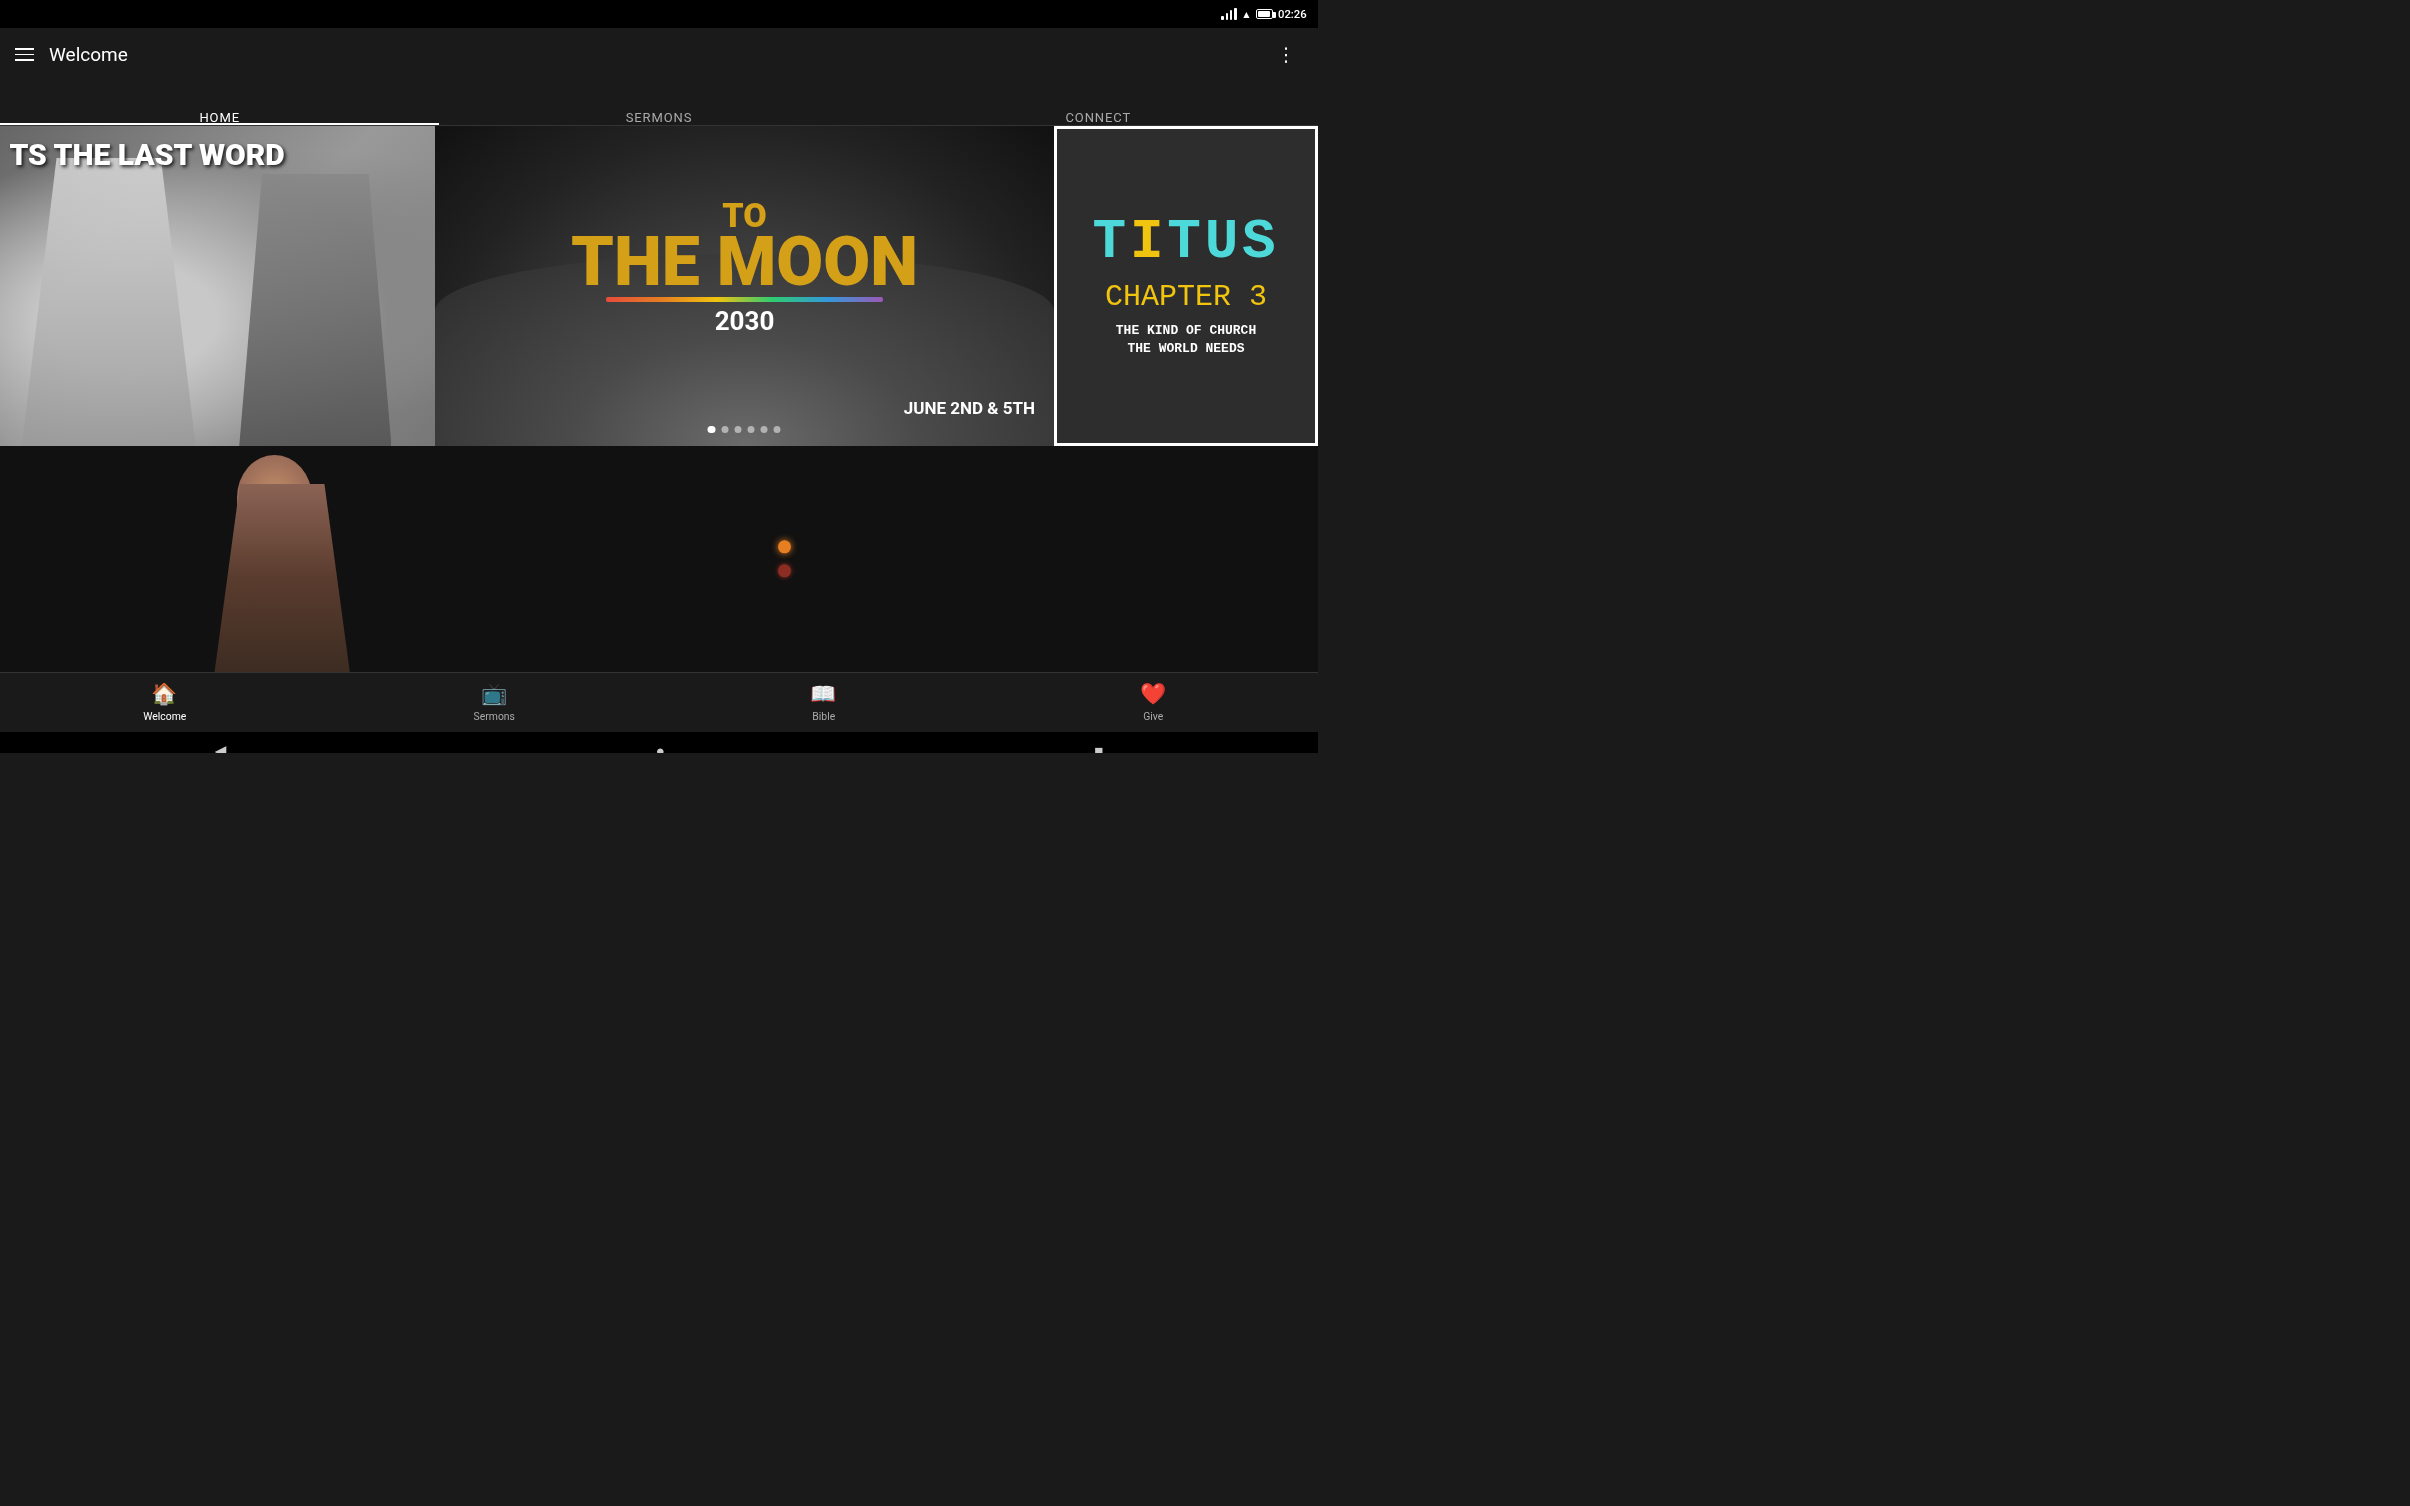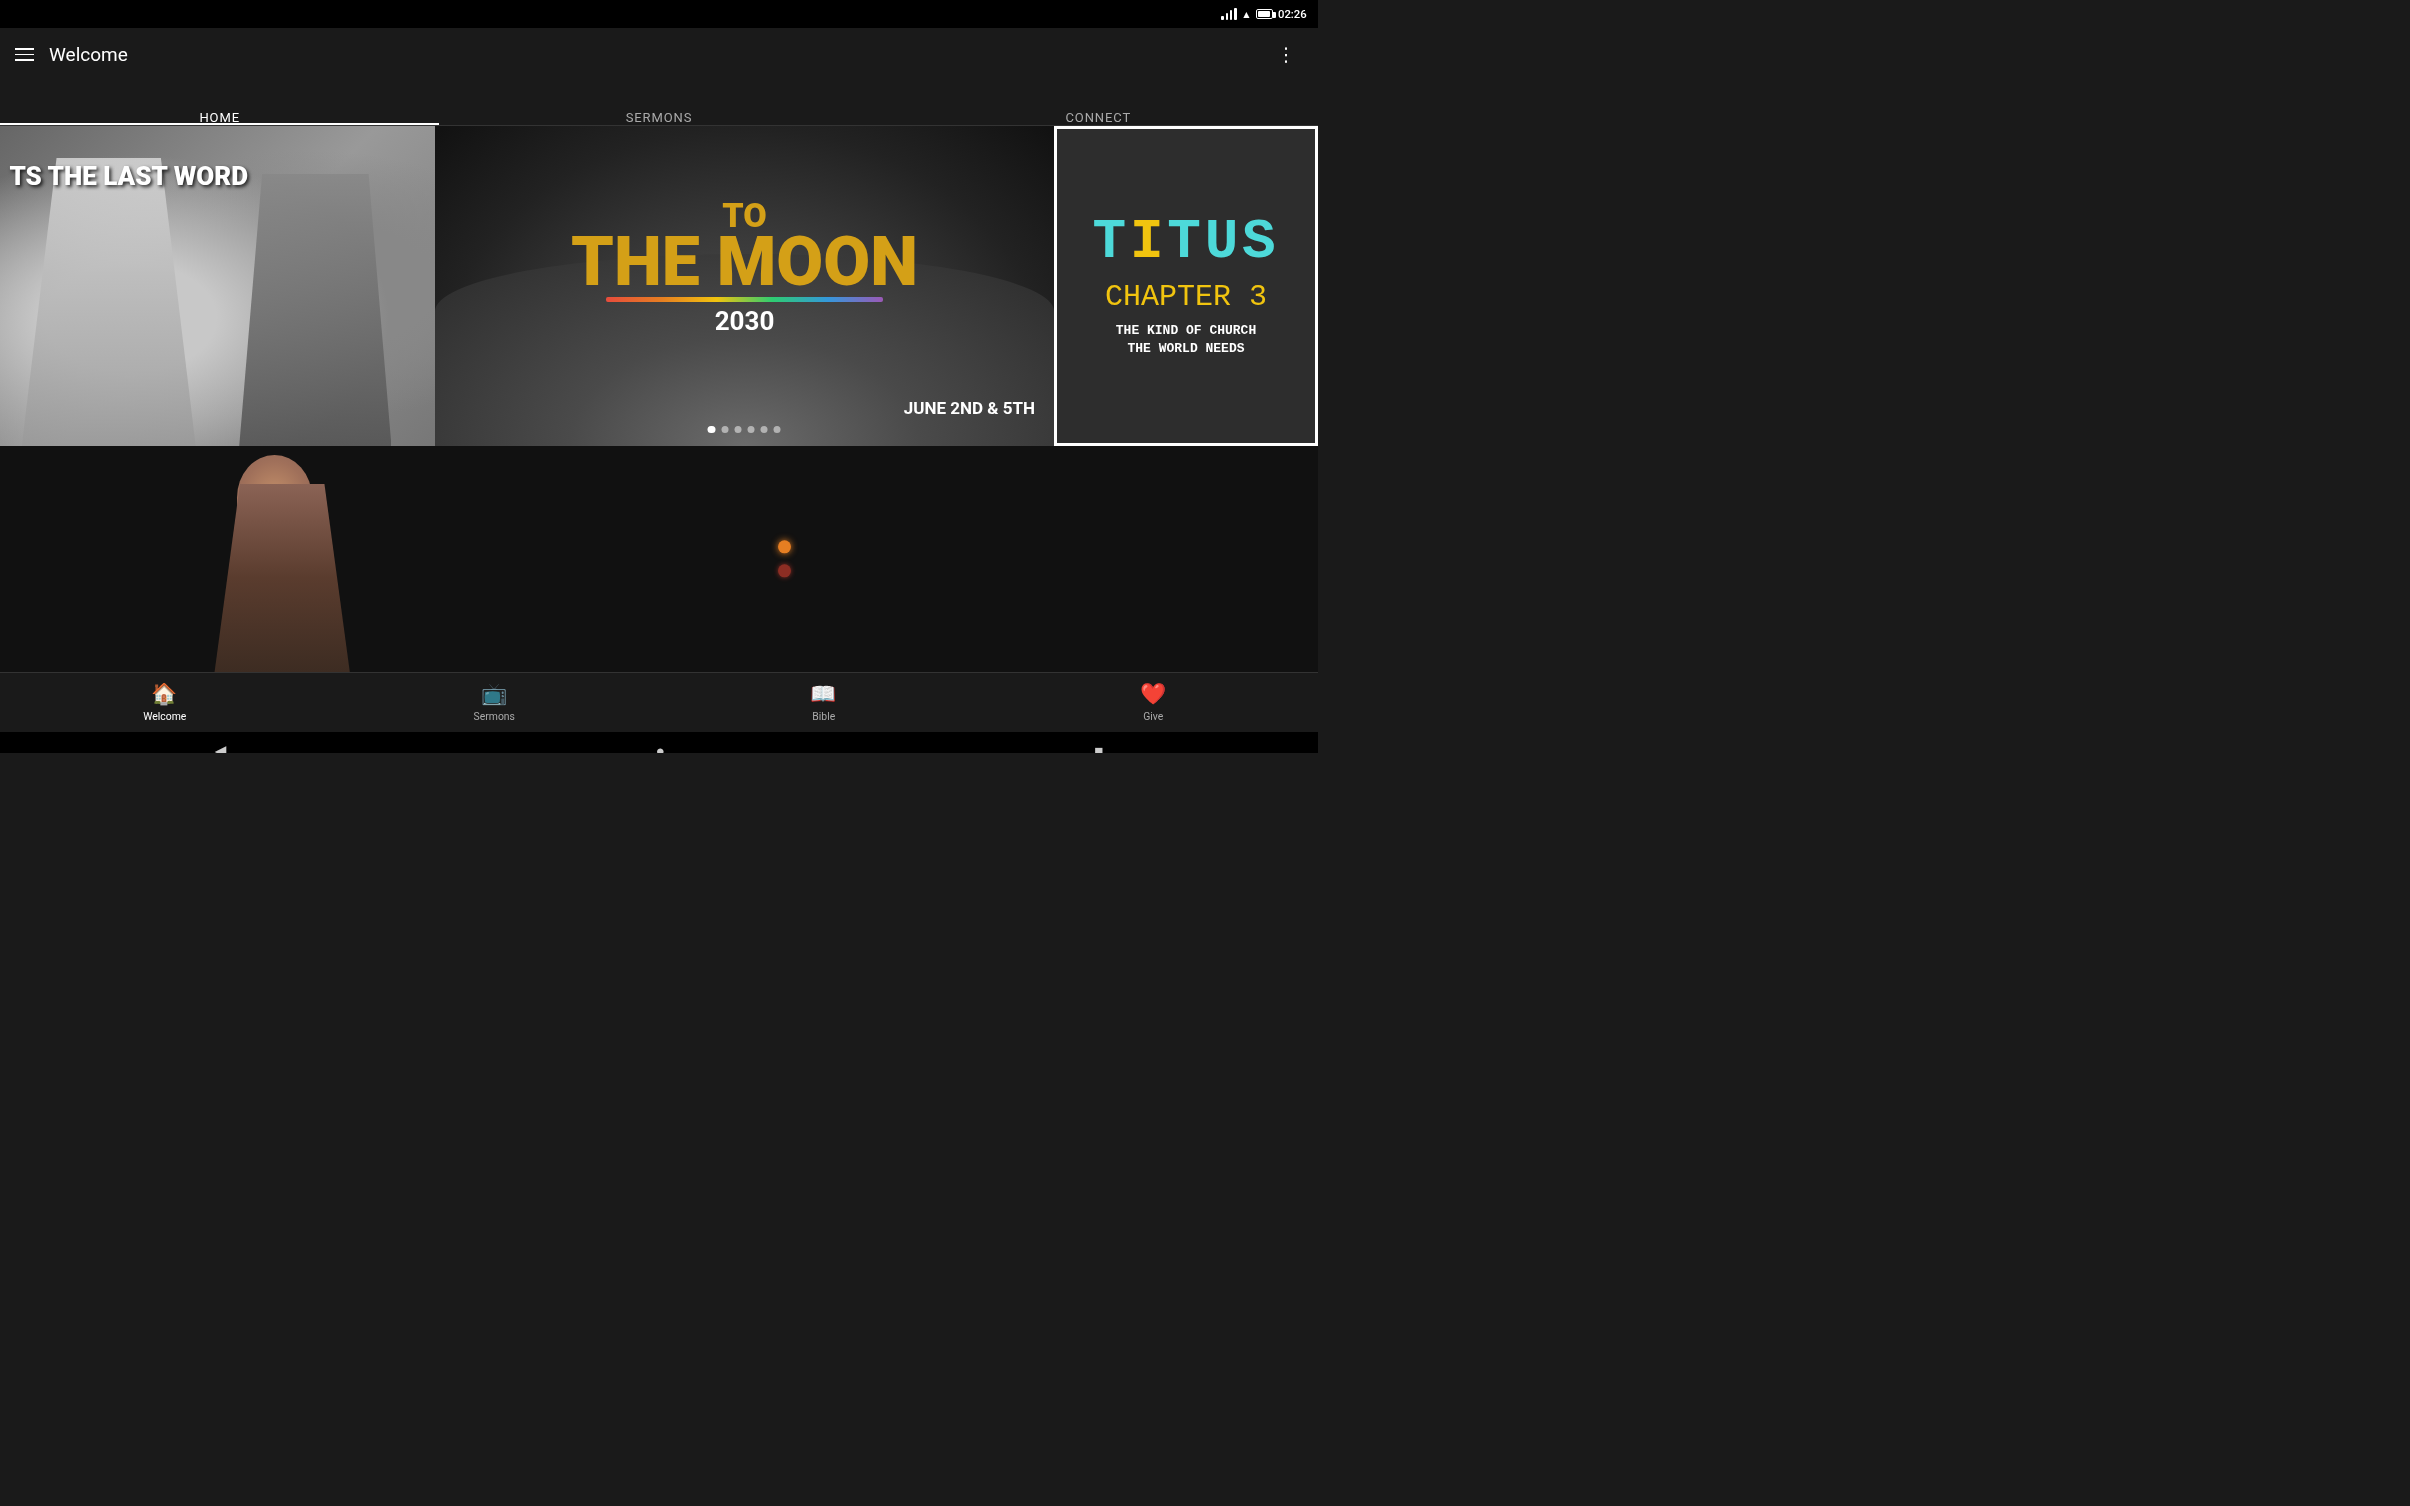--- a/index.html
+++ b/index.html
@@ -143,24 +143,24 @@
     .carousel-right {
       width: 264px;
       position: relative;
       overflow: hidden;
       background: #15803d;
       border: 3.8px solid #fff;
     }
 
     .card-left-text {
       position: absolute;
-      top: 36px;
+      top: 12px;
       left: 9.4px;
       color: #fff;
-      font-size: 26px;
+      font-size: 30px;
       font-weight: 900;
       text-transform: uppercase;
       text-shadow: 1.9px 1.9px 3.8px rgba(0,0,0,0.8);
       line-height: 1.1;
       text-align: center;
     }
 
     
     .bw-figures {
       width: 100%;

